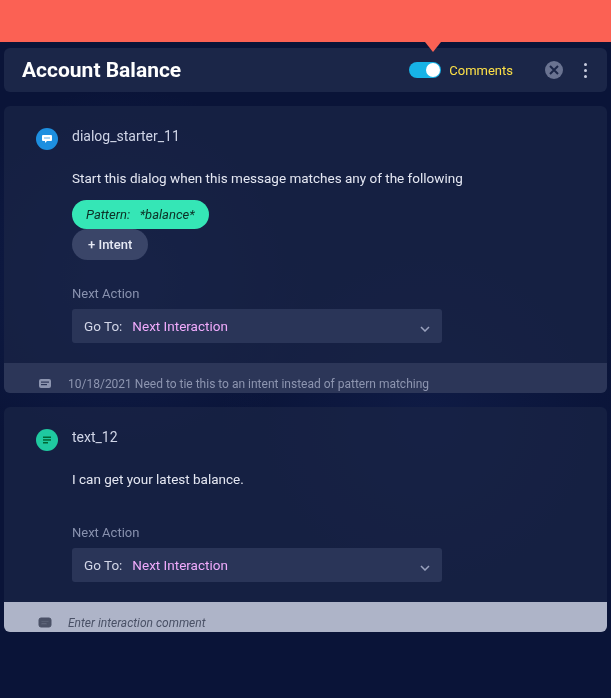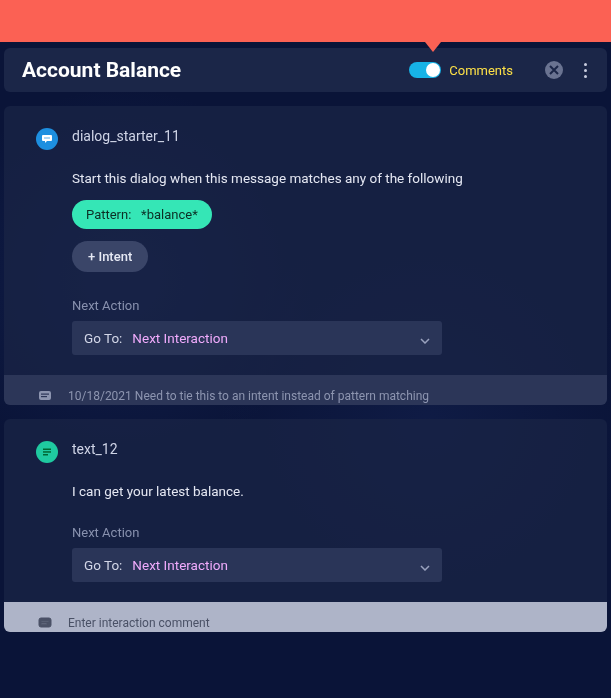--- a/index.html
+++ b/index.html
@@ -113,21 +113,21 @@
     font-size: 13.5px;
     margin-bottom: 14px;
   }
   .chip {
     display: inline-block;
     background: #35e6b6;
     color: #0c2f25;
     font-size: 13px;
     padding: 7px 14px;
     border-radius: 16px;
-    margin-bottom: 12px;
+    font-style: italic;
   }
   .add-intent-btn {
     display: inline-block;
     background: #3a4568;
     color: #e6e9f4;
     font-size: 13px;
     font-weight: 500;
     padding: 8px 16px;
     border-radius: 18px;
     cursor: pointer;
@@ -175,21 +175,21 @@
     background: #aeb4c8;
   }
   .comment-icon {
     width: 18px; height: 18px;
     display: flex; align-items: center; justify-content: center;
   }
   .comment-text {
     font-size: 12px;
     color: #8d95b0;
   }
-  .comment-bar.light .comment-text { color: #4a5166; }
+  .comment-bar.light .comment-text { color: #4a5166; font-style: italic; }
   .comment-bar.light .comment-icon svg { stroke: #4a5166; fill: #4a5166; }
 </style>
 </head>
 <body>
 
 <div class="top-banner">
   <div class="pointer"></div>
 </div>
 
 <div class="header-bar">
@@ -266,21 +266,21 @@
       <div class="node-icon green">
         <svg width="12" height="12" viewBox="0 0 12 12">
             <rect x="2" y="2.5" width="8" height="1.5" fill="#063"></rect>
             <rect x="2" y="5.2" width="8" height="1.5" fill="#063"></rect>
             <rect x="2" y="8" width="5" height="1.5" fill="#063"></rect>
           </svg>
       </div>
       <div class="node-name">text_12</div>
     </div>
     <div class="content-col">
-      <div class="desc-text" style="margin-bottom:26px;">I can get your latest balance.</div>
+      <div class="desc-text" style="margin-bottom:38px;">I can get your latest balance.</div>
       <div class="section-label">Next Action</div>
       <div class="select-box">
         <span class="select-prefix">Go To:</span>
         <span class="select-value">Next Interaction</span>
         <span class="select-chevron">
           <svg width="10" height="6" viewBox="0 0 10 6">
               <path d="M1 1 L5 5 L9 1" stroke="#9aa2be" stroke-width="1.5" fill="none"></path>
             </svg>
         </span>
       </div>

